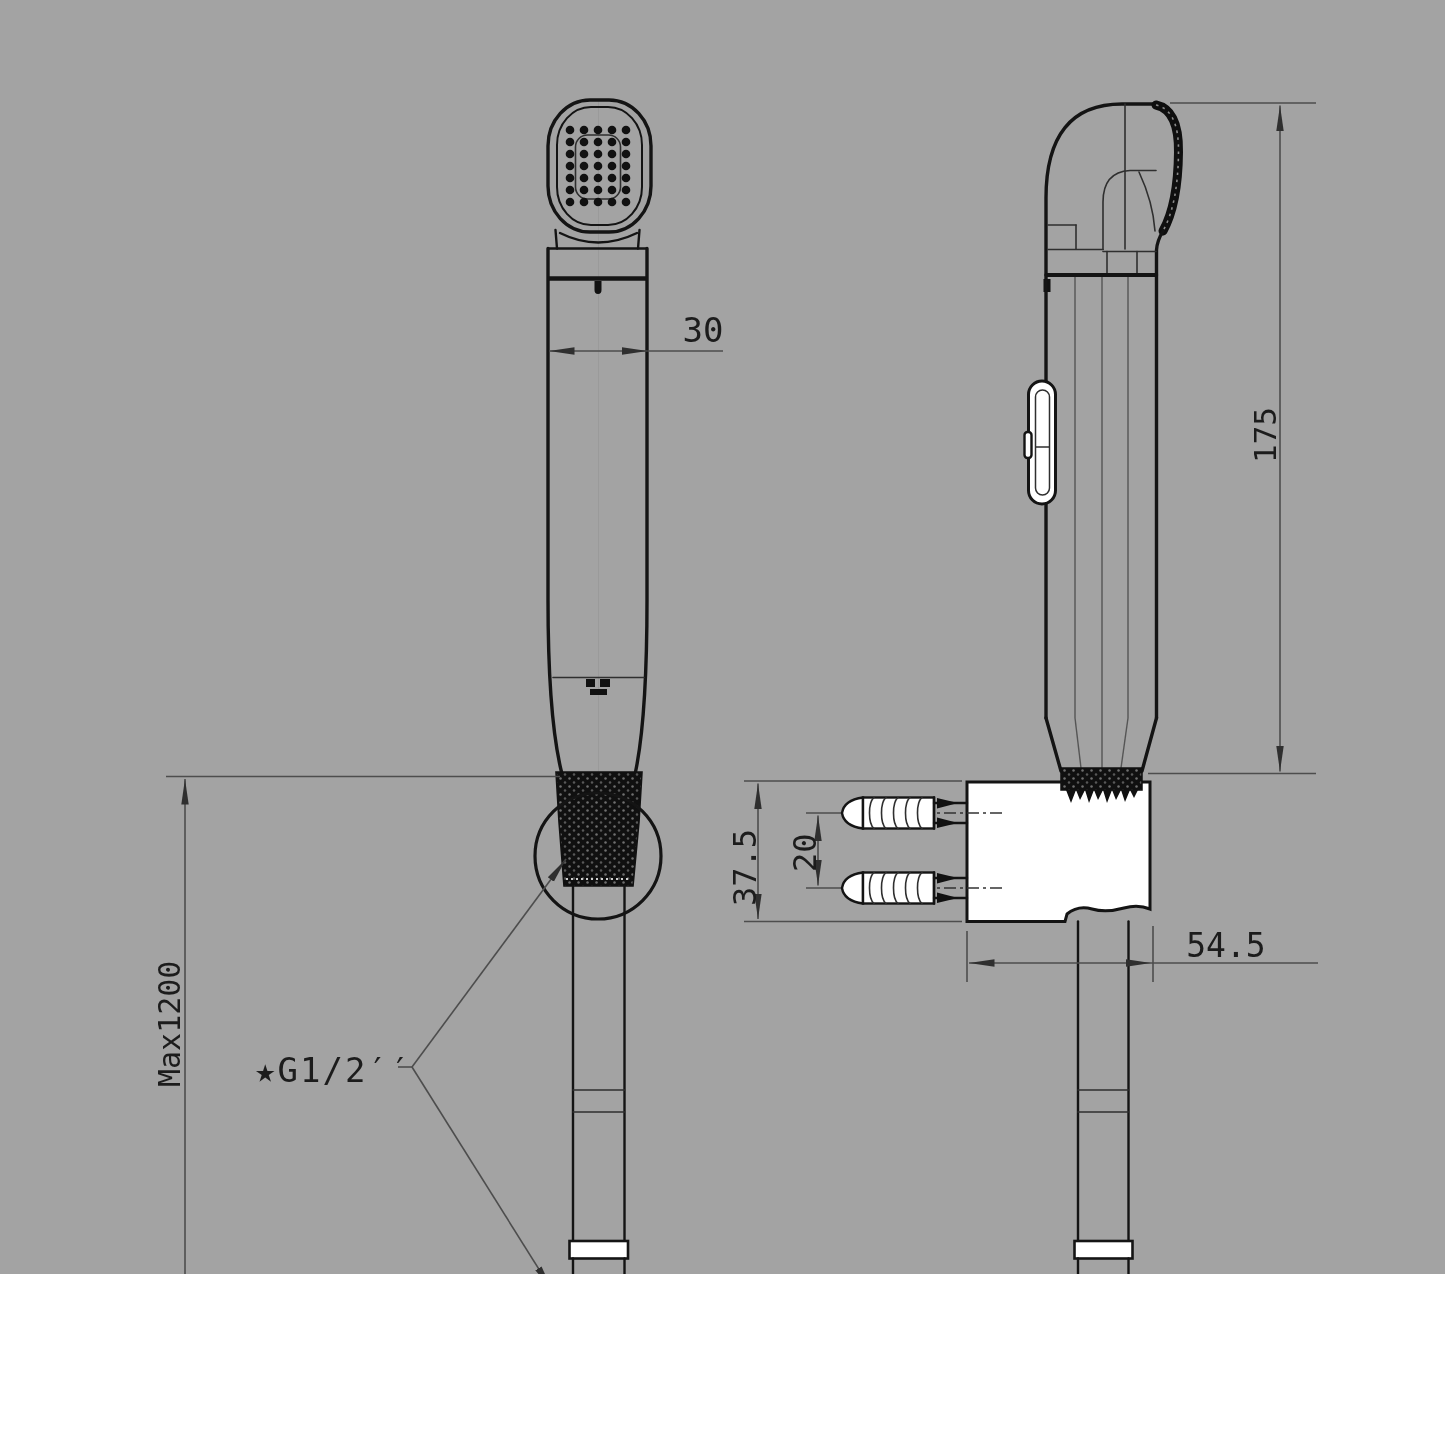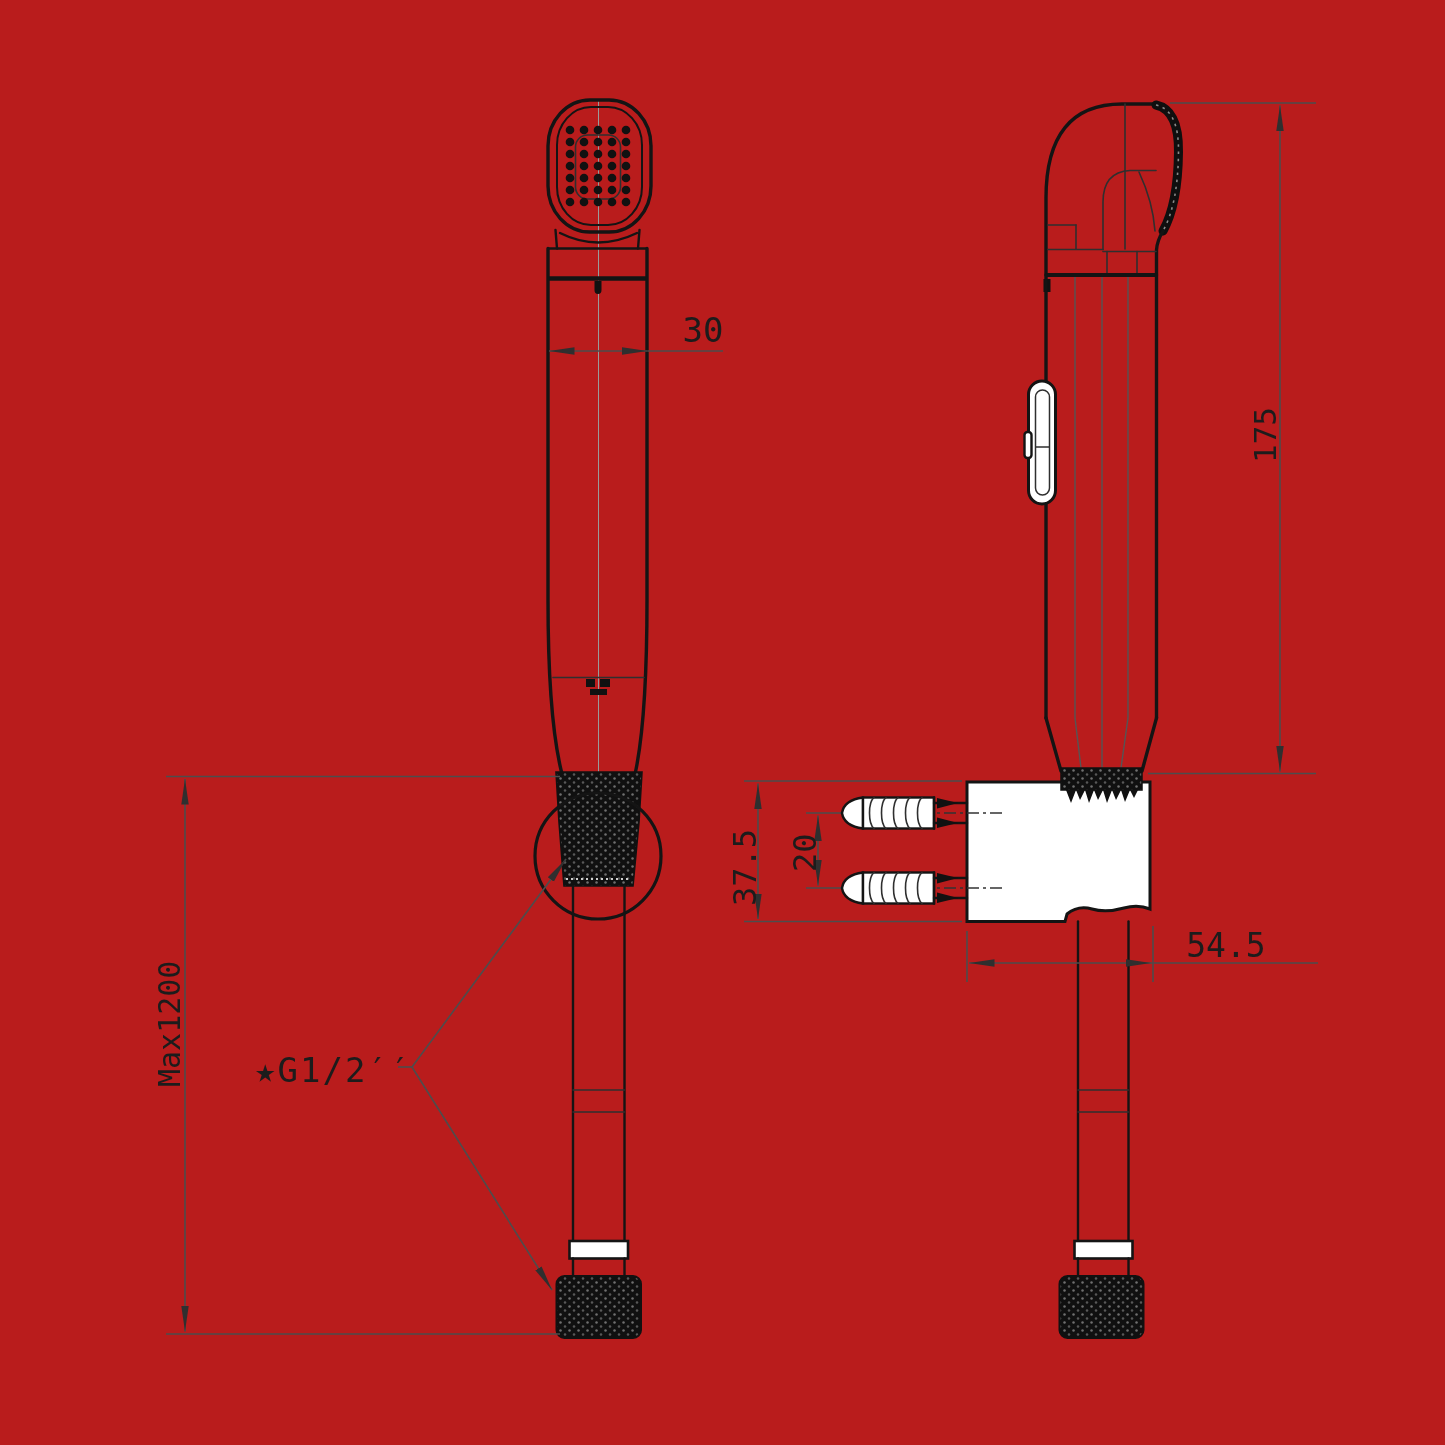--- a/index.html
+++ b/index.html
@@ -1,16 +1,16 @@
 <!DOCTYPE html>
 <html><head>
 <meta charset="utf-8">
 <style>
   html,body{margin:0;padding:0;background:#ffffff;}
-  .page{position:relative;width:1445px;height:1445px;background:#b91c1c;overflow:hidden;}
+  .page{position:relative;width:1445px;height:1274px;background:#a3a3a3;overflow:hidden;}
   svg{display:block;}
   text{font-family:"DejaVu Sans Mono","Liberation Mono",monospace;fill:#1c1c1c;}
   .ol{fill:none;stroke:#141414;stroke-width:3.4;stroke-linecap:round;}
   .ol2{fill:none;stroke:#141414;stroke-width:2.4;stroke-linecap:round;}
   .in{fill:none;stroke:#2f2f2f;stroke-width:1.6;stroke-linecap:round;}
   .in2{fill:none;stroke:#555;stroke-width:1.4;}
   .dim{fill:none;stroke:#4d4d4d;stroke-width:1.6;}
   .blk{fill:#111;stroke:none;}
 </style>
 </head>

